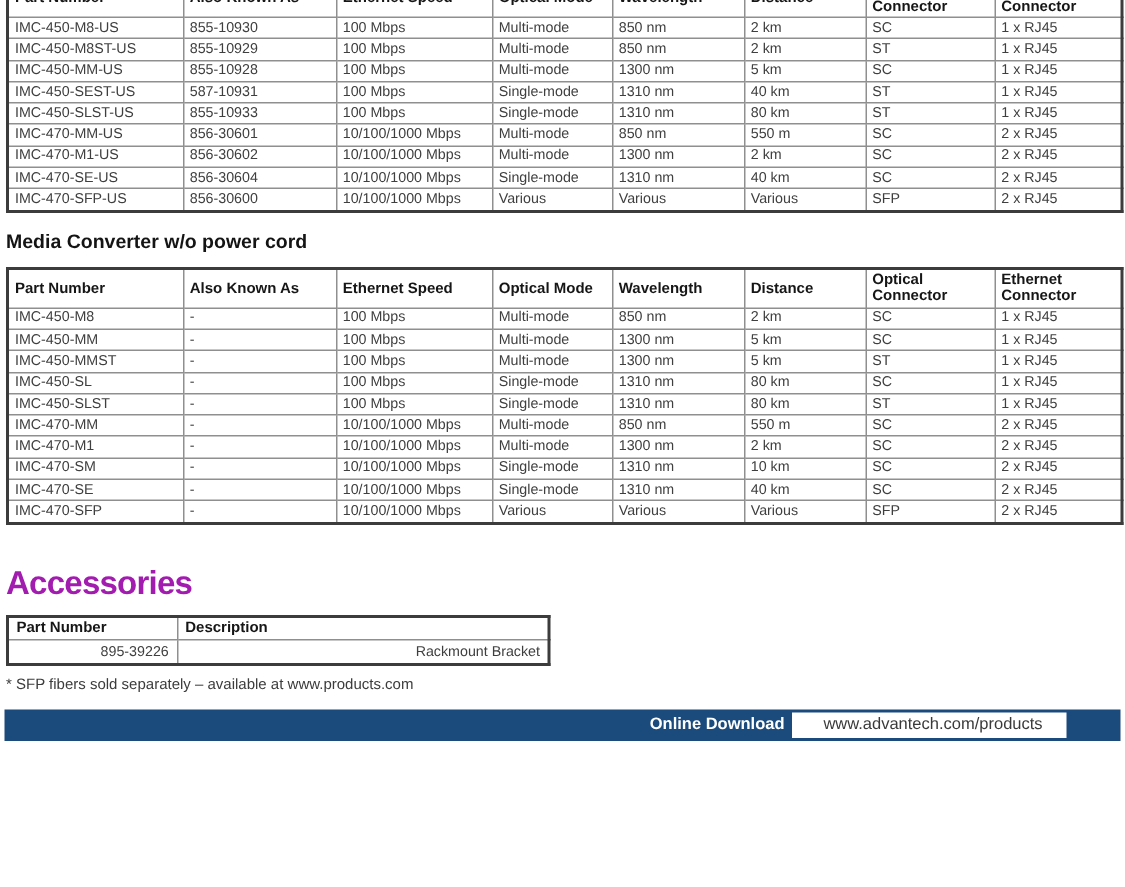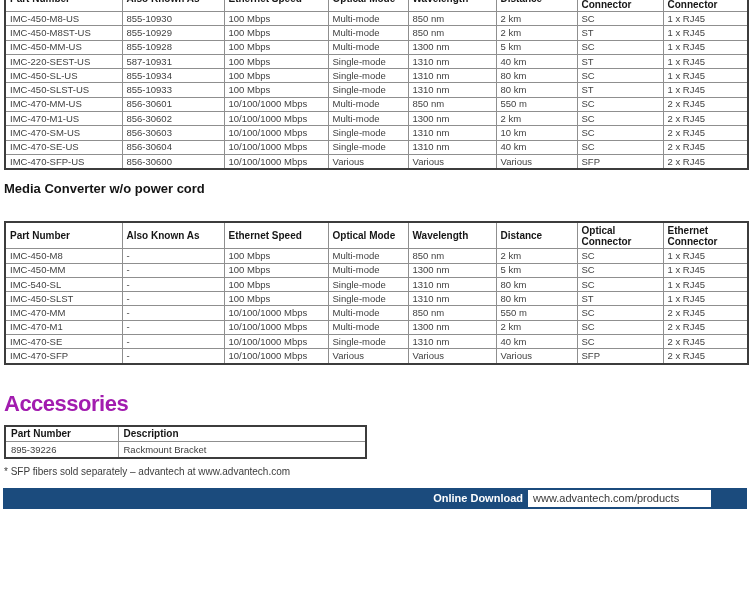--- a/index.html
+++ b/index.html
@@ -47,21 +47,21 @@
     height: 13.3px;
     line-height: 12px;
   }
 
   
   .section-h2 {
     font-size: 13px;
     line-height: 16px;
     font-weight: bold;
     color: #141414;
-    margin: 11px 0 24px 0;
+    margin: 11px 0 9px 0;
   }
 
   
   .accessories-h1 {
     font-size: 22px;
     line-height: 27px;
     font-weight: bold;
     letter-spacing: -0.5px;
     color: #a21caf;
     margin: 25px 0 8px 0;
@@ -73,21 +73,21 @@
     border: 2px solid #3c3c3c;
   }
   table.acc th, table.acc td {
     border: 1px solid #8f8f8f;
     padding: 0 5px;
     text-align: left;
     vertical-align: middle;
     white-space: nowrap;
   }
   table.acc th { font-size: 10px; font-weight: bold; color: #161616; height: 14.5px; }
-  table.acc td { font-size: 9.5px; color: #3f3f3f; height: 14.5px; }
+  table.acc td { font-size: 9.5px; color: #3f3f3f; height: 14.5px; text-align: right; }
 
   .footnote {
     margin-top: 7px;
     font-size: 10px;
     line-height: 12px;
     color: #3c3c3c;
   }
 
   
   .footer-bar {
@@ -112,20 +112,21 @@
     white-space: nowrap;
   }
   .footer-urlbox {
     background: #ffffff;
     width: 183px;
     height: 17px;
     display: flex;
     align-items: center;
     box-sizing: border-box;
     padding-left: 5px;
+    justify-content: center;
   }
   .footer-url {
     font-size: 11px;
     color: #3a3a3a;
     white-space: nowrap;
   }
 </style>
 </head>
 <body>
 
@@ -181,40 +182,30 @@
           <td>IMC-450-MM-US</td>
           <td>855-10928</td>
           <td>100 Mbps</td>
           <td>Multi-mode</td>
           <td>1300 nm</td>
           <td>5 km</td>
           <td>SC</td>
           <td>1 x RJ45</td>
         </tr>
         <tr>
-          <td>IMC-220-SEST-US</td>
+          <td>IMC-450-SEST-US</td>
           <td>587-10931</td>
           <td>100 Mbps</td>
           <td>Single-mode</td>
           <td>1310 nm</td>
           <td>40 km</td>
           <td>ST</td>
           <td>1 x RJ45</td>
         </tr>
         <tr>
-          <td>IMC-450-SL-US</td>
-          <td>855-10934</td>
-          <td>100 Mbps</td>
-          <td>Single-mode</td>
-          <td>1310 nm</td>
-          <td>80 km</td>
-          <td>SC</td>
-          <td>1 x RJ45</td>
-        </tr>
-        <tr>
           <td>IMC-450-SLST-US</td>
           <td>855-10933</td>
           <td>100 Mbps</td>
           <td>Single-mode</td>
           <td>1310 nm</td>
           <td>80 km</td>
           <td>ST</td>
           <td>1 x RJ45</td>
         </tr>
         <tr>
@@ -227,30 +218,20 @@
           <td>SC</td>
           <td>2 x RJ45</td>
         </tr>
         <tr>
           <td>IMC-470-M1-US</td>
           <td>856-30602</td>
           <td>10/100/1000 Mbps</td>
           <td>Multi-mode</td>
           <td>1300 nm</td>
           <td>2 km</td>
-          <td>SC</td>
-          <td>2 x RJ45</td>
-        </tr>
-        <tr>
-          <td>IMC-470-SM-US</td>
-          <td>856-30603</td>
-          <td>10/100/1000 Mbps</td>
-          <td>Single-mode</td>
-          <td>1310 nm</td>
-          <td>10 km</td>
           <td>SC</td>
           <td>2 x RJ45</td>
         </tr>
         <tr>
           <td>IMC-470-SE-US</td>
           <td>856-30604</td>
           <td>10/100/1000 Mbps</td>
           <td>Single-mode</td>
           <td>1310 nm</td>
           <td>40 km</td>
@@ -312,21 +293,31 @@
           <td>IMC-450-MM</td>
           <td>-</td>
           <td>100 Mbps</td>
           <td>Multi-mode</td>
           <td>1300 nm</td>
           <td>5 km</td>
           <td>SC</td>
           <td>1 x RJ45</td>
         </tr>
         <tr>
-          <td>IMC-540-SL</td>
+          <td>IMC-450-MMST</td>
+          <td>-</td>
+          <td>100 Mbps</td>
+          <td>Multi-mode</td>
+          <td>1300 nm</td>
+          <td>5 km</td>
+          <td>ST</td>
+          <td>1 x RJ45</td>
+        </tr>
+        <tr>
+          <td>IMC-450-SL</td>
           <td>-</td>
           <td>100 Mbps</td>
           <td>Single-mode</td>
           <td>1310 nm</td>
           <td>80 km</td>
           <td>SC</td>
           <td>1 x RJ45</td>
         </tr>
         <tr>
           <td>IMC-450-SLST</td>
@@ -348,20 +339,30 @@
           <td>SC</td>
           <td>2 x RJ45</td>
         </tr>
         <tr>
           <td>IMC-470-M1</td>
           <td>-</td>
           <td>10/100/1000 Mbps</td>
           <td>Multi-mode</td>
           <td>1300 nm</td>
           <td>2 km</td>
+          <td>SC</td>
+          <td>2 x RJ45</td>
+        </tr>
+        <tr>
+          <td>IMC-470-SM</td>
+          <td>-</td>
+          <td>10/100/1000 Mbps</td>
+          <td>Single-mode</td>
+          <td>1310 nm</td>
+          <td>10 km</td>
           <td>SC</td>
           <td>2 x RJ45</td>
         </tr>
         <tr>
           <td>IMC-470-SE</td>
           <td>-</td>
           <td>10/100/1000 Mbps</td>
           <td>Single-mode</td>
           <td>1310 nm</td>
           <td>40 km</td>
@@ -395,21 +396,21 @@
         </tr>
       </thead>
       <tbody>
         <tr>
           <td>895-39226</td>
           <td>Rackmount Bracket</td>
         </tr>
       </tbody>
     </table>
 
-  <div class="footnote">* SFP fibers sold separately – advantech at www.advantech.com</div>
+  <div class="footnote">* SFP fibers sold separately – available at www.products.com</div>
 
   <div class="footer-bar">
     <span class="footer-label">Online Download</span>
     <span class="footer-urlbox">
       <span class="footer-url">www.advantech.com/products</span>
     </span>
   </div>
 
 </div>
 

